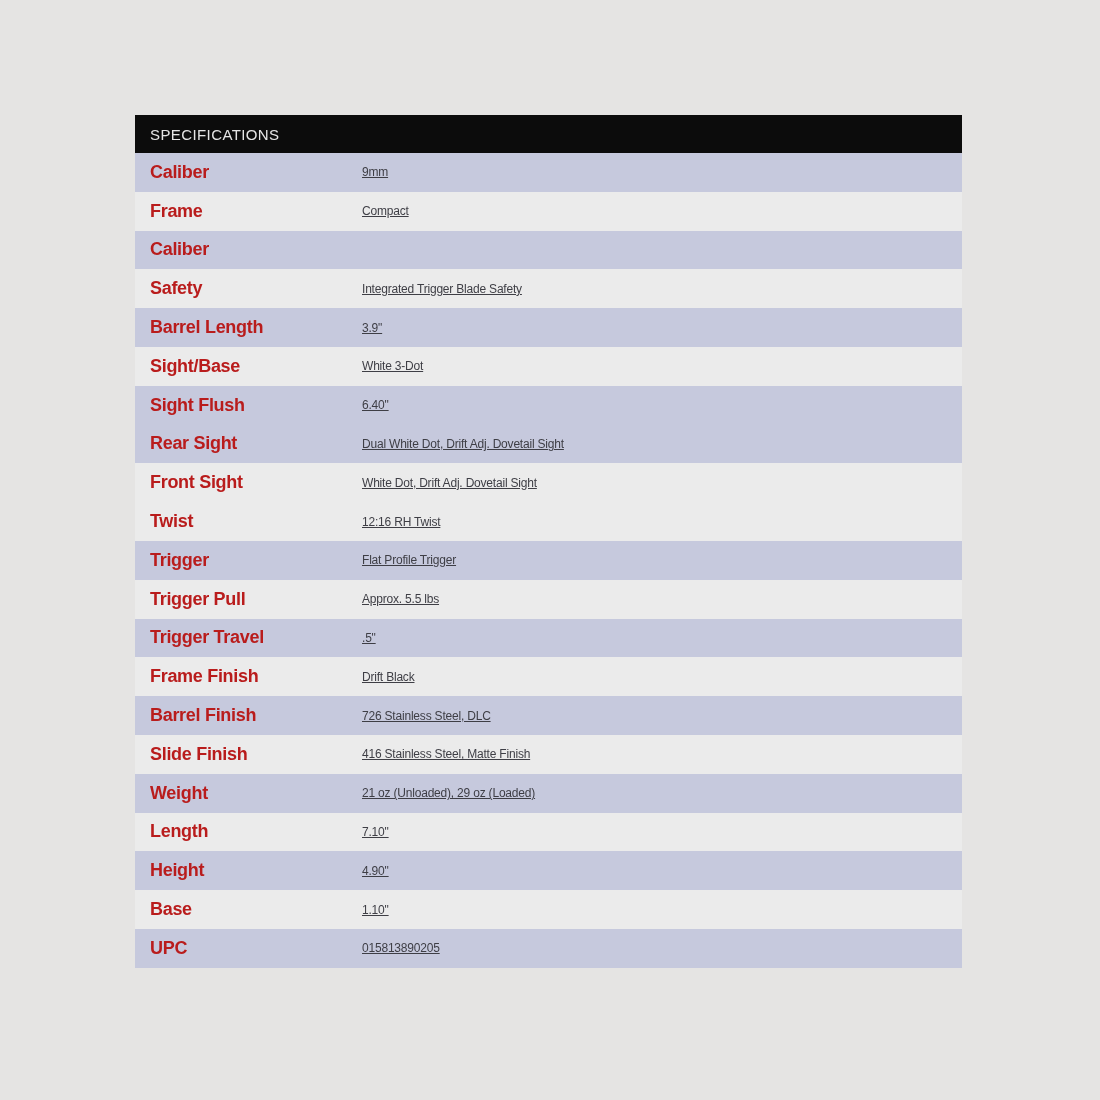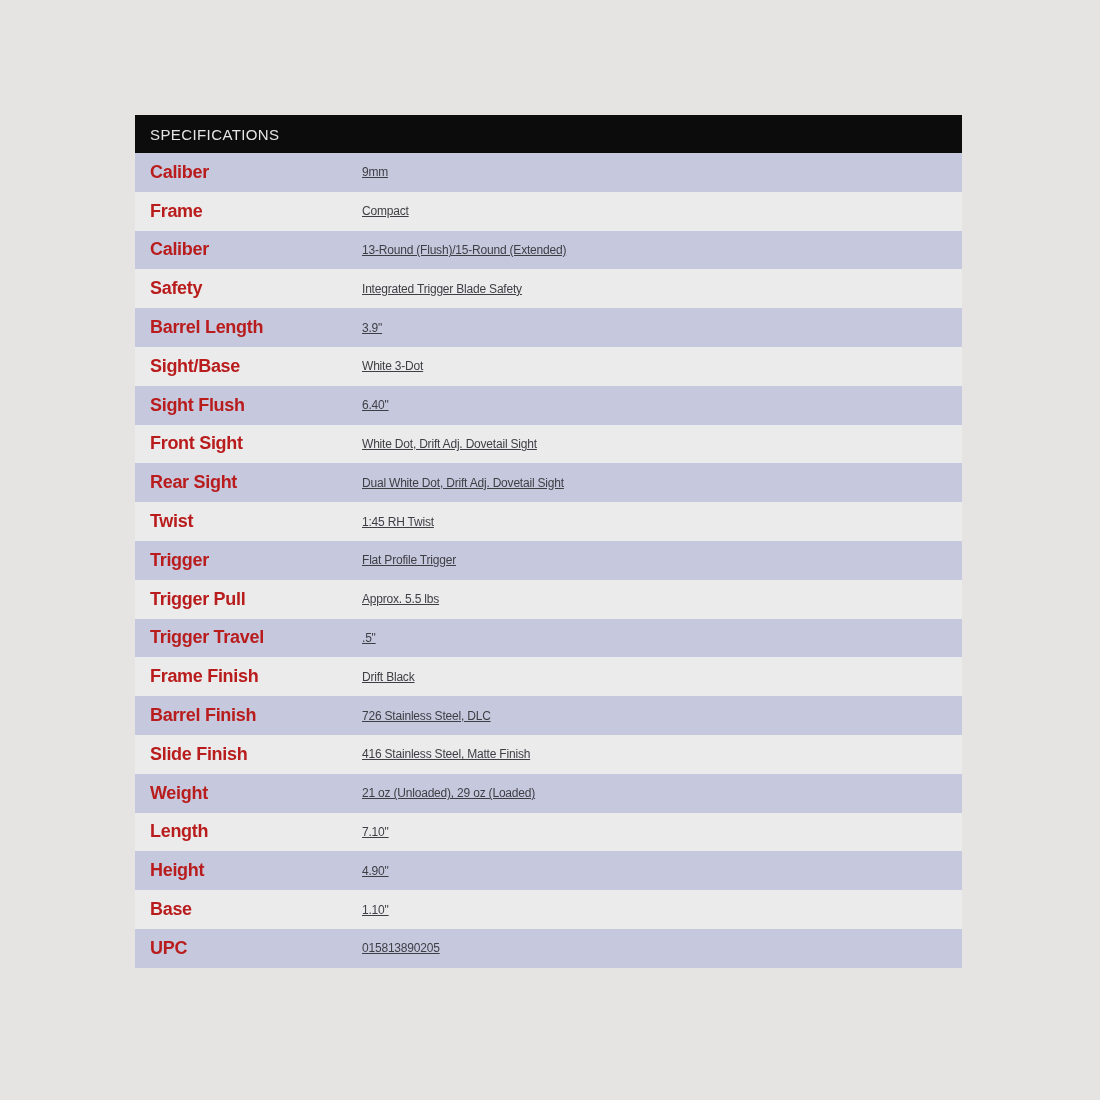--- a/index.html
+++ b/index.html
@@ -71,49 +71,48 @@
         <div class="spec-row lav">
           <div class="spec-label">Caliber</div>
           <div class="spec-value">9mm</div>
         </div>
         <div class="spec-row gry">
           <div class="spec-label">Frame</div>
           <div class="spec-value">Compact</div>
         </div>
         <div class="spec-row lav">
           <div class="spec-label">Caliber</div>
-          <div class="spec-value">13-Round (Flush)/15-Round (Extended)</div>
         </div>
         <div class="spec-row gry">
           <div class="spec-label">Safety</div>
           <div class="spec-value">Integrated Trigger Blade Safety</div>
         </div>
         <div class="spec-row lav">
           <div class="spec-label">Barrel Length</div>
           <div class="spec-value">3.9"</div>
         </div>
         <div class="spec-row gry">
           <div class="spec-label">Sight/Base</div>
           <div class="spec-value">White 3-Dot</div>
         </div>
         <div class="spec-row lav">
           <div class="spec-label">Sight Flush</div>
           <div class="spec-value">6.40"</div>
         </div>
-        <div class="spec-row gry">
-          <div class="spec-label">Front Sight</div>
-          <div class="spec-value">White Dot, Drift Adj. Dovetail Sight</div>
-        </div>
         <div class="spec-row lav">
           <div class="spec-label">Rear Sight</div>
           <div class="spec-value">Dual White Dot, Drift Adj. Dovetail Sight</div>
         </div>
         <div class="spec-row gry">
+          <div class="spec-label">Front Sight</div>
+          <div class="spec-value">White Dot, Drift Adj. Dovetail Sight</div>
+        </div>
+        <div class="spec-row gry">
           <div class="spec-label">Twist</div>
-          <div class="spec-value">1:45 RH Twist</div>
+          <div class="spec-value">12:16 RH Twist</div>
         </div>
         <div class="spec-row lav">
           <div class="spec-label">Trigger</div>
           <div class="spec-value">Flat Profile Trigger</div>
         </div>
         <div class="spec-row gry">
           <div class="spec-label">Trigger Pull</div>
           <div class="spec-value">Approx. 5.5 lbs</div>
         </div>
         <div class="spec-row lav">

